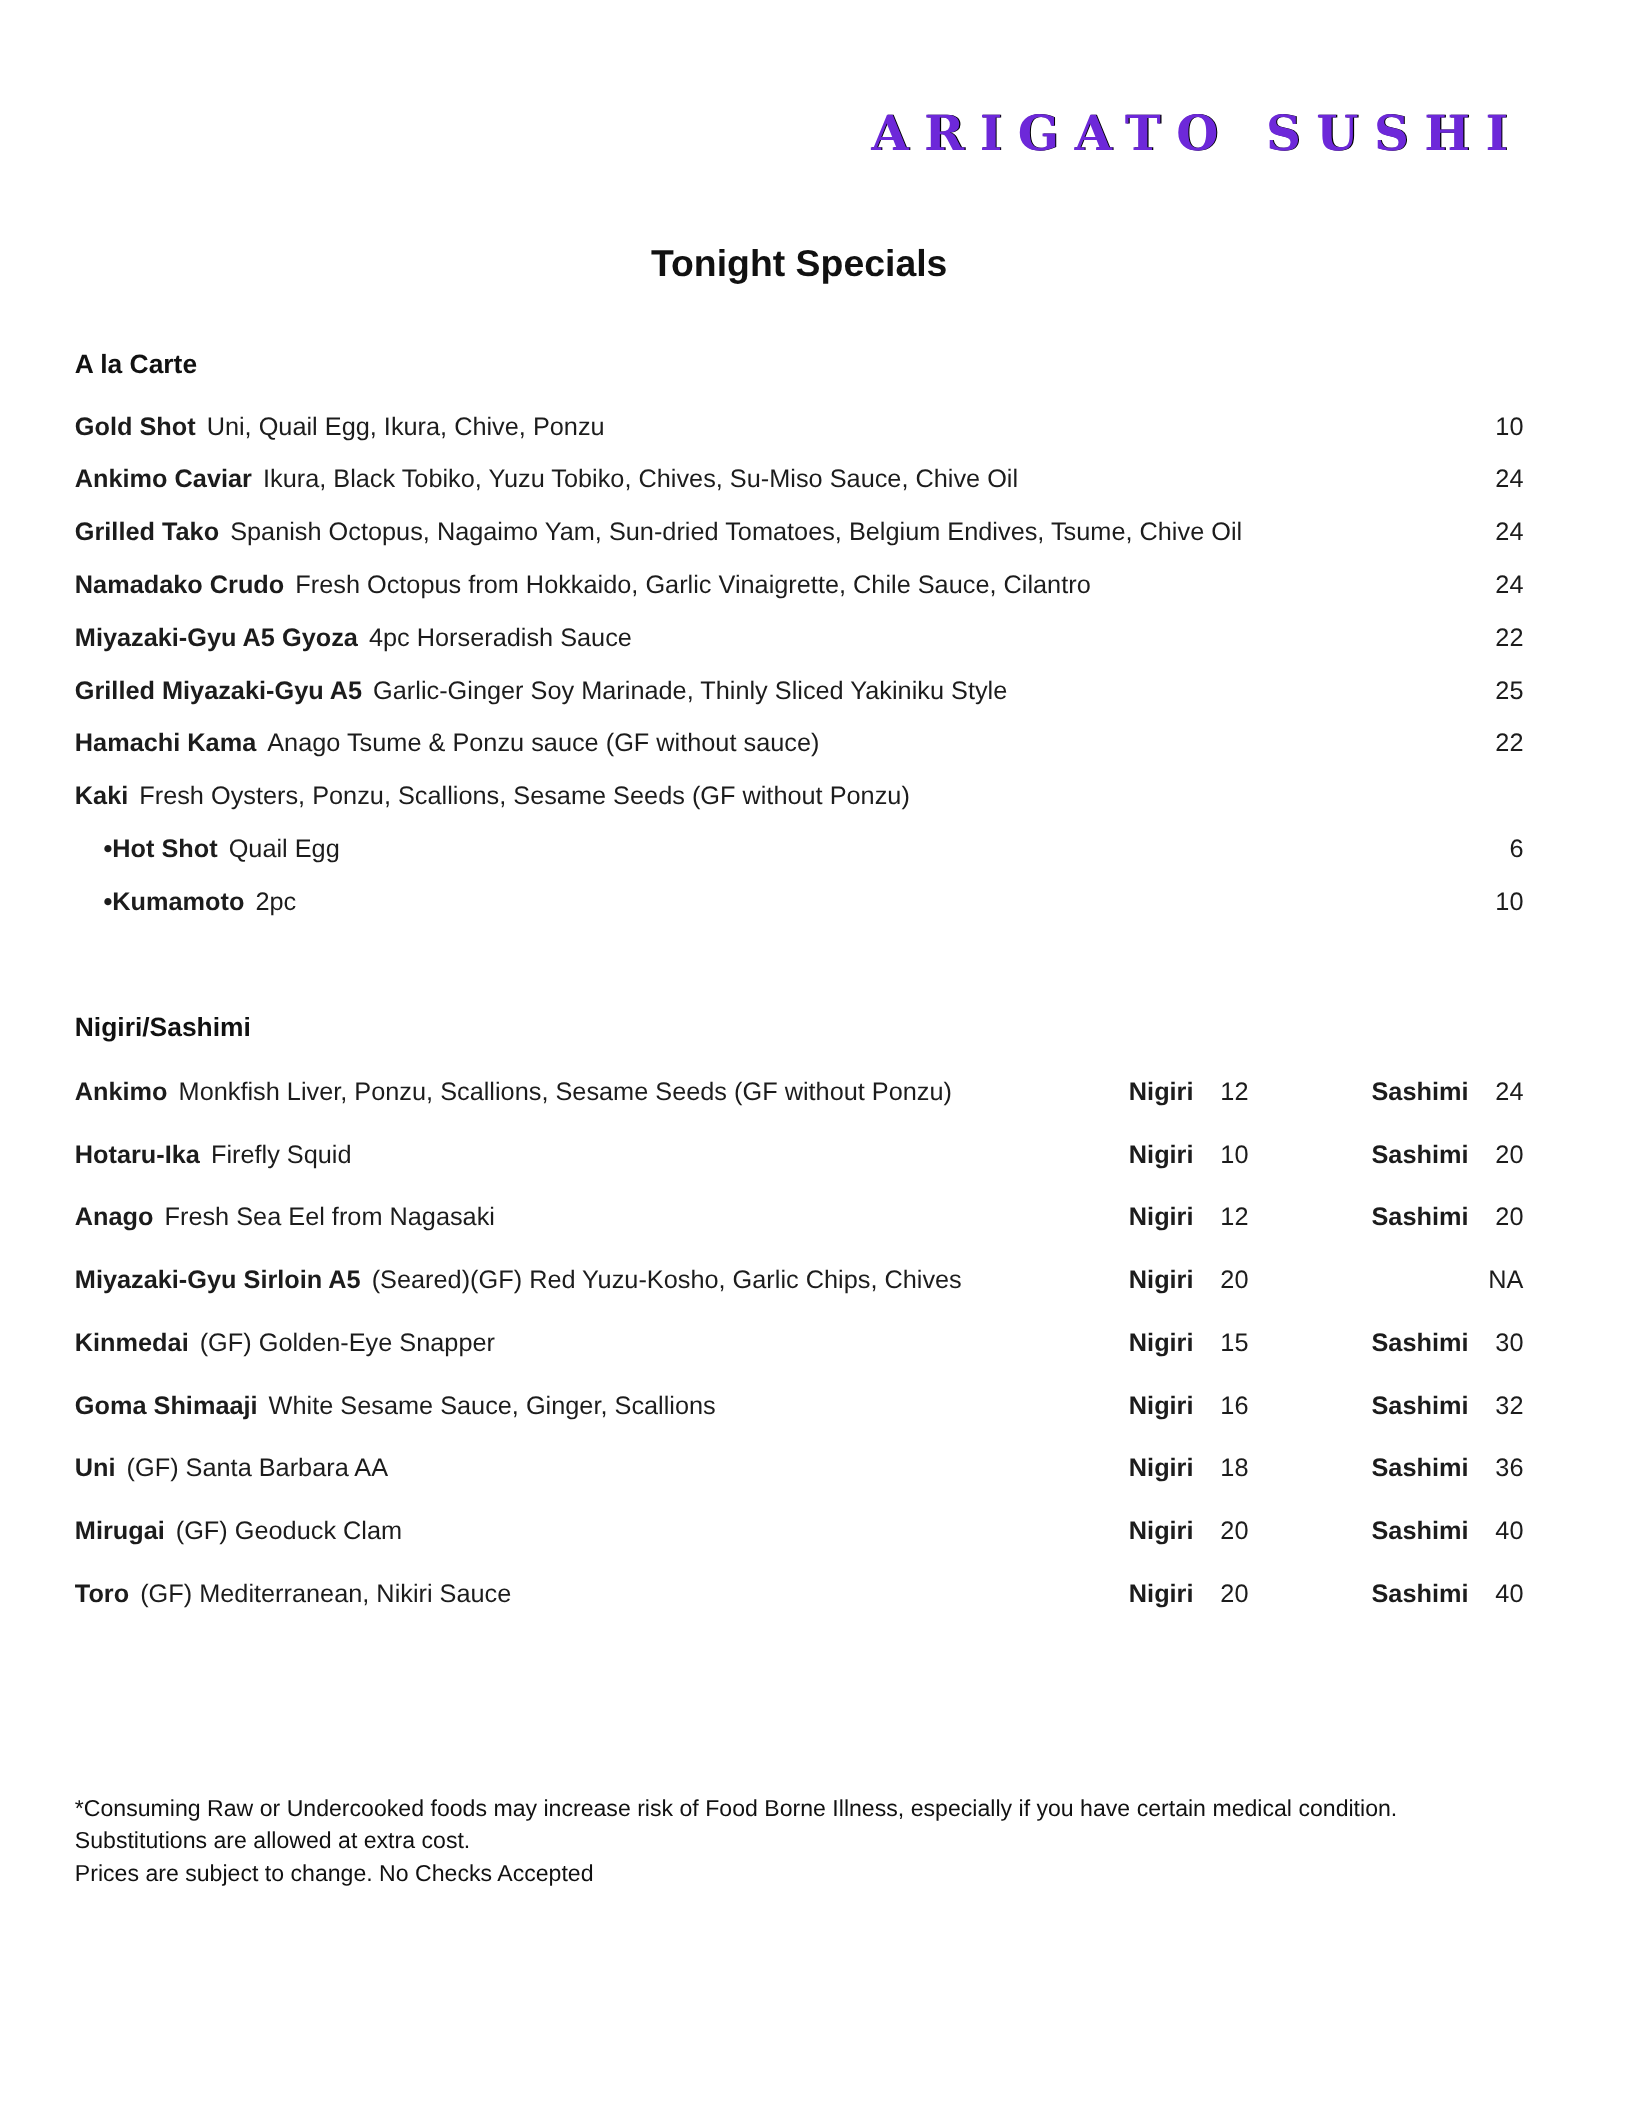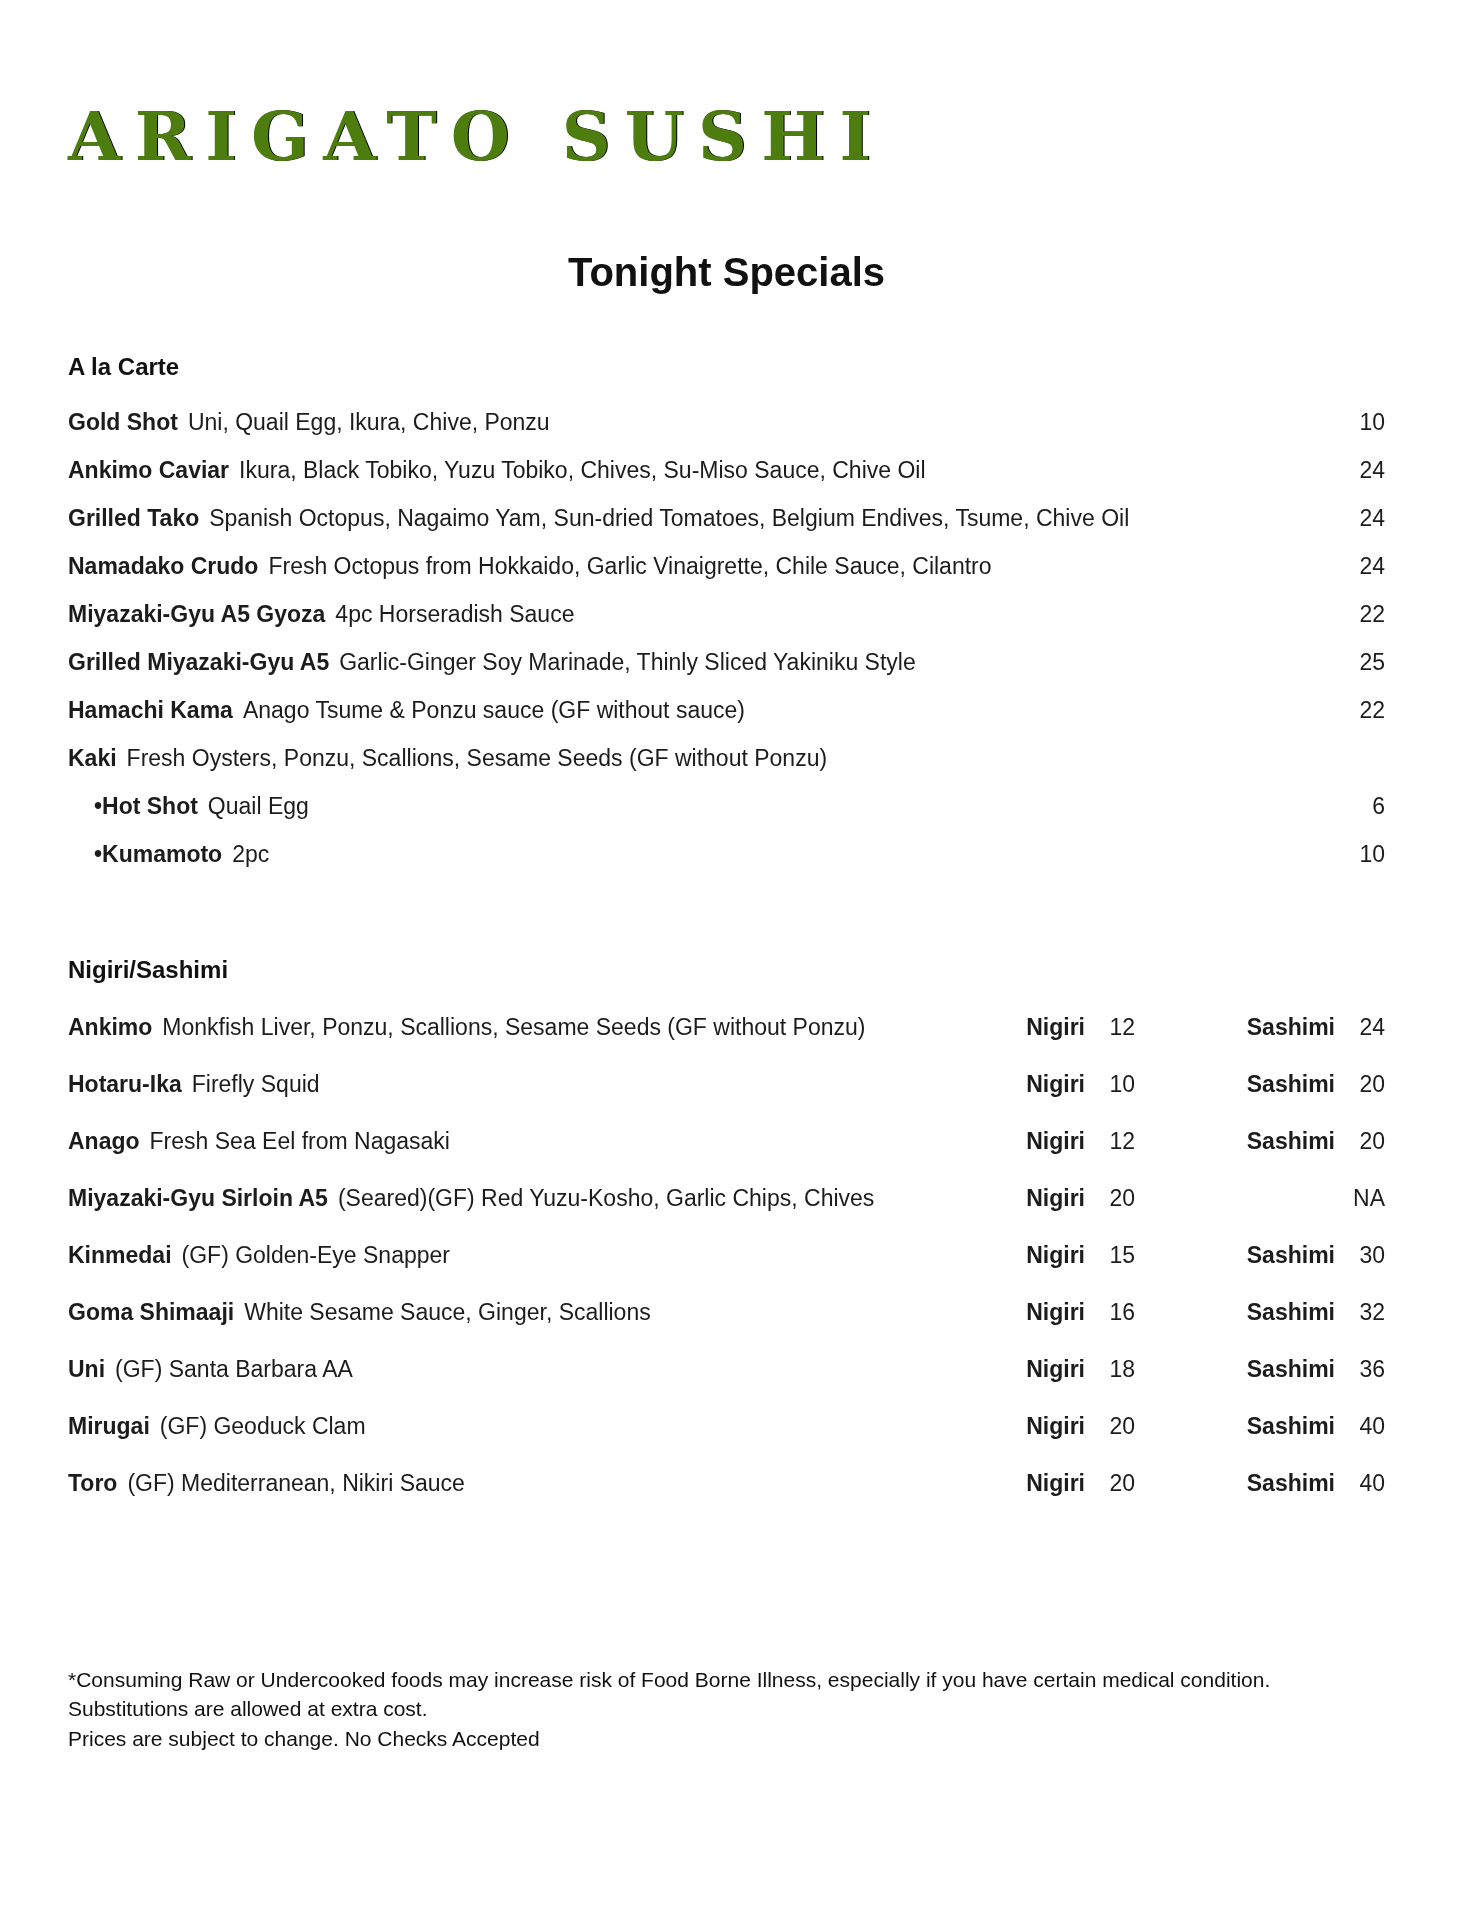--- a/index.html
+++ b/index.html
@@ -6,31 +6,31 @@
   html,body { background:#ffffff; }
   body {
     width:1484px; height:1920px;
     font-family:"Liberation Sans", sans-serif;
     color:#1c1c1c;
     overflow:hidden;
   }
   .page { padding:96px 99px 0 68px; }
 
   .title {
-    text-align:left;
+    text-align:right;
     font-family:"DejaVu Serif", serif;
     font-weight:900;
-    font-size:68px;
+    font-size:44px;
     letter-spacing:14px;
-    color:#4d7c0f;
+    color:#6d28d9;
     text-shadow:1px 0 0 #000;
   }
   .subtitle {
     text-align:center;
-    font-size:40px;
+    font-size:34px;
     font-weight:700;
     margin-top:74px;
     color:#111;
   }
   .section-heading {
     text-align:left;
     font-size:24px;
     font-weight:700;
     margin-top:58px;
     color:#111;

